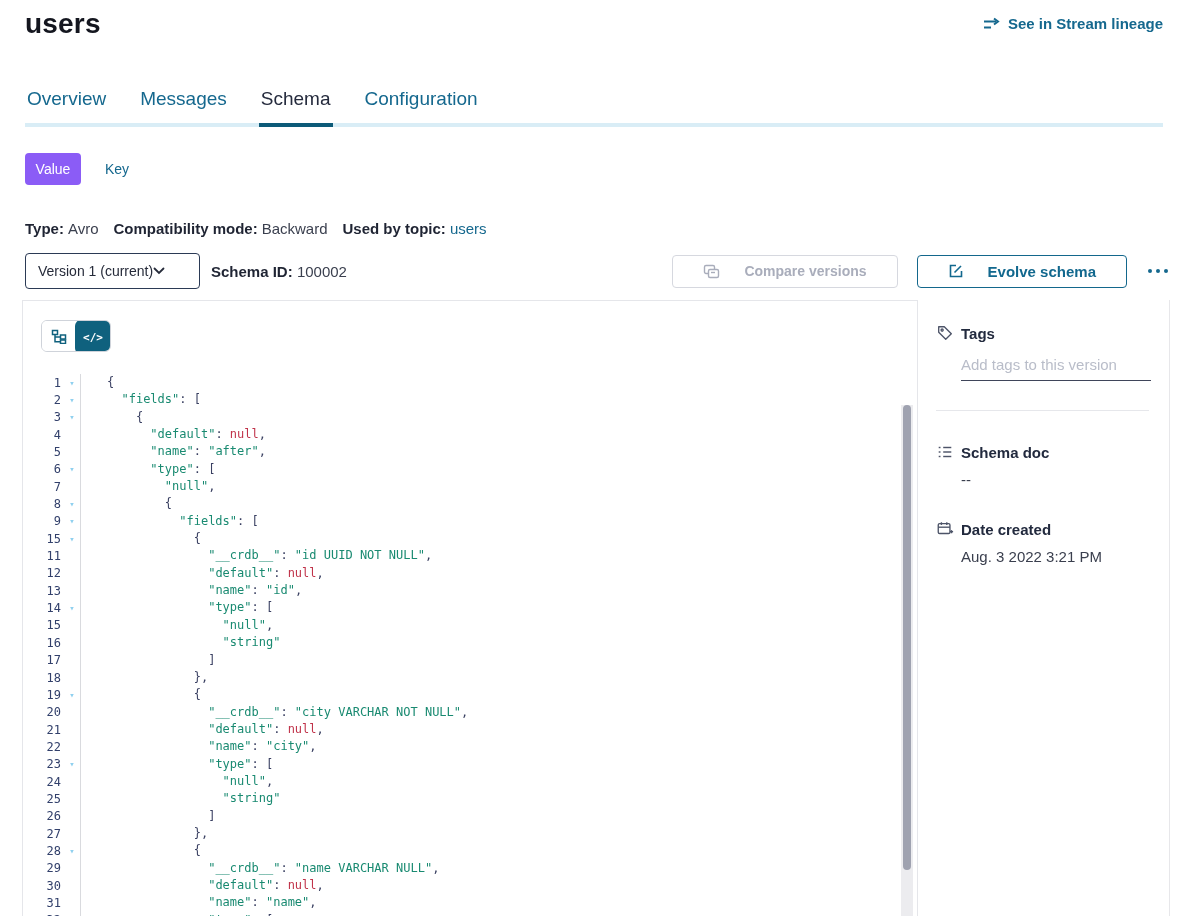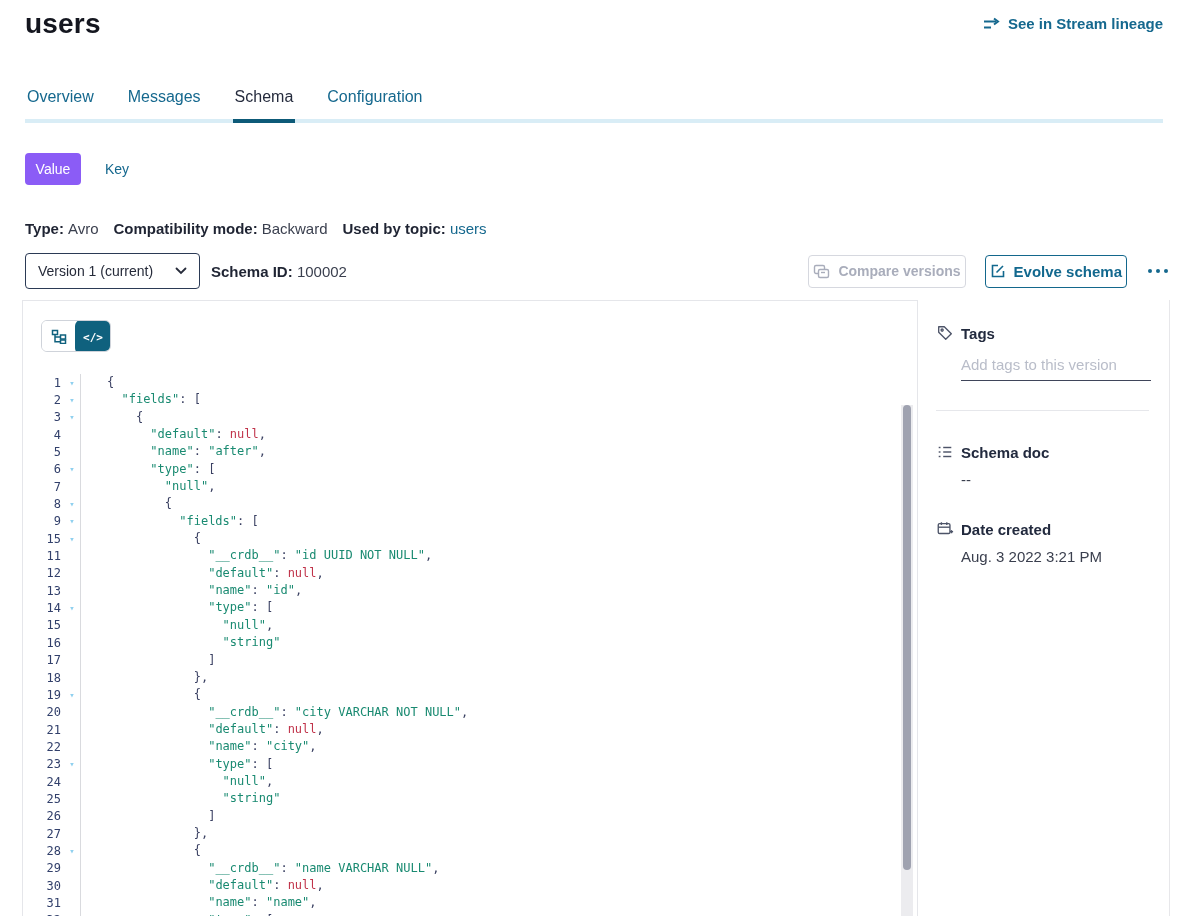--- a/index.html
+++ b/index.html
@@ -7,46 +7,46 @@
     font-family:"Liberation Sans", sans-serif; color:#23283a; }
 
   
   .page-title { position:absolute; left:25px; top:8px; font-size:28px; font-weight:700; color:#14161f; letter-spacing:.2px; }
   .lineage-link { position:absolute; right:26px; top:15px; display:flex; align-items:center; gap:7px;
     color:#15688e; font-size:15px; font-weight:700; cursor:pointer; }
 
   
   .tabs { position:absolute; left:25px; right:26px; top:88px; display:flex; gap:30px;
     border-bottom:4px solid #d9edf6; }
-  .tab { font-size:16px; font-weight:500; color:#15688e; padding:0 2px 13px 2px; cursor:pointer; }
+  .tab { font-size:19px; font-weight:500; color:#15688e; padding:0 2px 13px 2px; cursor:pointer; }
   .tab.active { color:#252b3d; border-bottom:4px solid #0d5a78; margin-bottom:-4px; }
 
   
   .vk-toggle { position:absolute; left:25px; top:153px; display:flex; align-items:center; }
   .value-btn { background:#8b5cf6; color:#ffffff; font-size:14px; font-weight:500;
     border:none; border-radius:4px; width:56px; height:32px; cursor:pointer; }
   .key-link { margin-left:24px; color:#15688e; font-size:14px; font-weight:500; cursor:pointer; }
 
   
   .meta-row { position:absolute; left:25px; top:220px; font-size:15px; display:flex; gap:15px;align-items:center; }
   .meta-row b { color:#1f2433; font-weight:700; }
   .meta-row .val { color:#3a3f4e; margin-left:4px; }
   .meta-row .link { color:#15688e; margin-left:4px; cursor:pointer; }
 
   
   .version-bar { position:absolute; left:25px; right:19px; top:253px; height:36px; display:flex; align-items:center; }
   .version-select { width:175px; height:36px; border:1px solid #2b3a55; border-radius:4px;
     display:flex; align-items:center; padding:0 12px; font-size:14px; color:#262b3a;
-    justify-content:space-between; cursor:pointer; background:#fff; }
+    cursor:pointer; background:#fff; }
   .schema-id { margin-left:11px; font-size:15px; }
   .schema-id b { font-weight:700; color:#1f2433; }
   .schema-id span { color:#3a3f4e; }
   .vb-right { margin-left:auto; display:flex; align-items:center; gap:19px; }
-  .btn { display:flex; align-items:center; gap:8px; border-radius:4px; background:#fff;
-    height:33px; padding:0 4px; font-size:14px; cursor:pointer; font-family:inherit; }
+  .btn { display:flex; align-items:center; gap:24px; border-radius:4px; background:#fff;
+    height:33px; padding:0 30px; font-size:14px; cursor:pointer; font-family:inherit; }
   .btn-disabled { border:1px solid #d6d8df; color:#a9adbb; font-weight:600; cursor:default; }
   .btn-outline { border:1px solid #13678c; color:#12688e; font-weight:700; font-size:15px; }
   .more-dots { display:flex; gap:4px; cursor:pointer; padding:4px 2px; }
   .more-dots i { width:4px; height:4px; border-radius:50%; background:#15688e; display:block; }
 
   
   .editor { position:absolute; left:22px; top:300px; width:896px; bottom:0;
     border-top:1px solid #e5e6ea; border-left:1px solid #e5e6ea; border-right:1px solid #e5e6ea; background:#fff; }
   .view-toggle { position:absolute; left:18px; top:19px; display:flex; border:1px solid #cfd3da;
     border-radius:6px; overflow:hidden; height:32px; }

